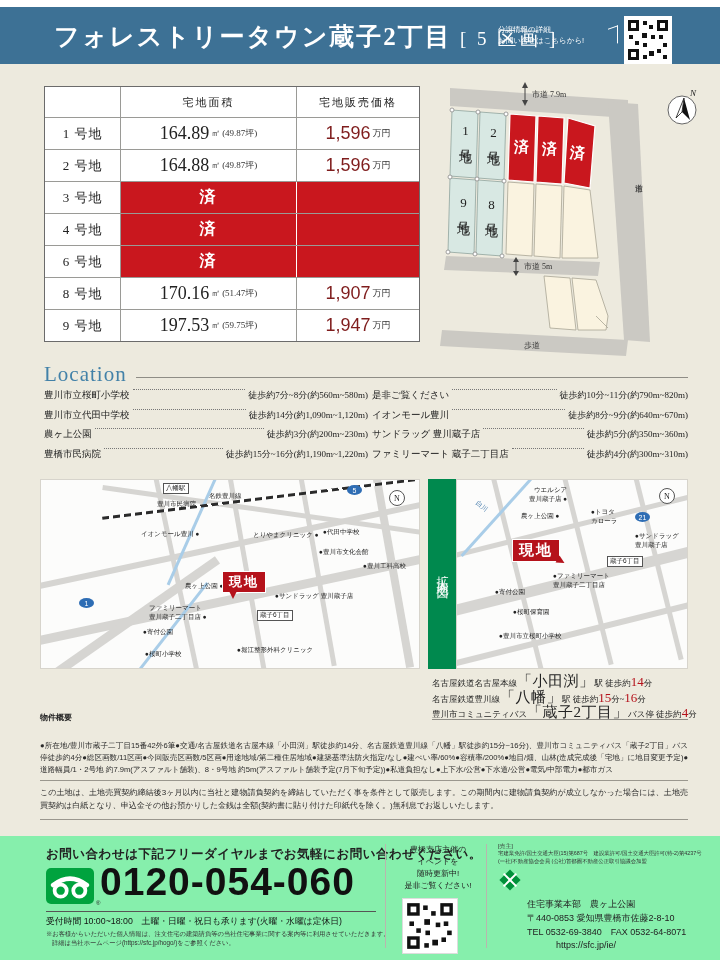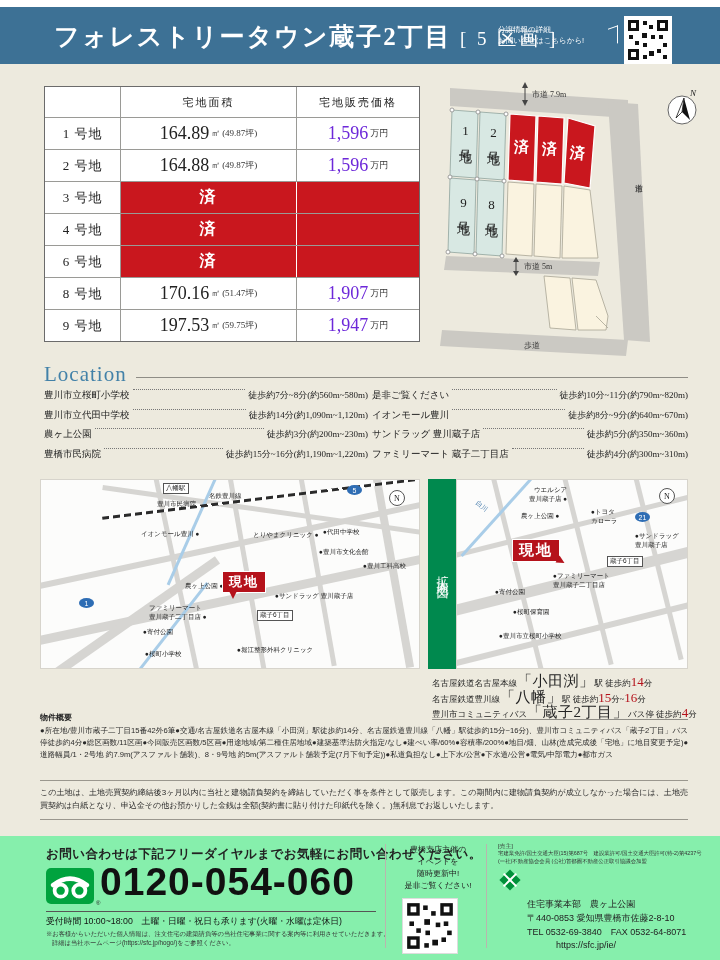--- a/index.html
+++ b/index.html
@@ -22,25 +22,25 @@
   
   #main-bg { left:0; top:64px; width:720px; height:772px; background:#edeade; }
 
   
   #table { left:44px; top:86px; width:376px; border:1px solid #6b6b6b; background:#fff; }
   .trow { display:flex; height:32px; border-top:1px solid #9a9a96; }
   .trow.head { height:30px; border-top:none; }
   .tc { display:flex; align-items:center; justify-content:center; }
   .tc.lot { width:76px; border-right:1px solid #9a9a96; font-family:"Liberation Serif",serif; font-size:13px; letter-spacing:1px; }
   .tc.area { width:176px; border-right:1px solid #9a9a96; font-family:"Liberation Serif",serif; }
-  .tc.price { width:122px; font-family:Liberation Serif, serif; }
+  .tc.price { width:122px; font-family:Liberation Sans, sans-serif; }
   .head .tc { font-size:11px; letter-spacing:2px; }
   .big { font-size:18px; }
   .sm { font-size:9px; margin-left:2px; color:#333; }
-  .pricev { font-size:18px; color:#6d28d9; }
+  .pricev { font-size:18px; color:#7f1d1d; }
   .sold-band { display:flex; width:298px; }
   .sold-cell { background:#c9171e; color:#fff; display:flex; align-items:center; justify-content:center;
                font-size:16px; font-weight:bold; letter-spacing:2px; }
   .sold-a { width:176px; border-right:1px solid #fff; }
   .sold-b { width:122px; }
 
   
   #plan { left:432px; top:80px; width:284px; height:284px; }
   .pl-label { font-size:8px; color:#333; font-family:"Liberation Serif",serif; }
   .vtext { writing-mode:vertical-rl; text-orientation:upright; }
@@ -79,21 +79,21 @@
   .north { position:absolute; width:16px; height:16px; border:1px solid #555; border-radius:50%; background:#fff;
            display:flex; align-items:center; justify-content:center; font-size:8px; font-family:"Liberation Serif",serif; }
 
   
   #access { left:432px; top:672px; width:270px; }
   .acc-line { font-family:"Liberation Serif",serif; font-size:8.5px; color:#222; height:15.5px; display:flex; align-items:baseline; white-space:nowrap; }
   .acc-station { font-size:15px; letter-spacing:0.5px; }
   .acc-num { color:#b5121b; font-size:13px; }
   #access-rule { left:432px; top:719px; width:256px; border-top:1px solid #8f8d86; }
   #ov-full { left:40px; top:712px; width:648px; }
-  .ov-head { font-size:8px; font-weight:bold; margin-bottom:2px; }
+  .ov-head { font-size:8px; font-weight:bold; margin-bottom:17px; }
   .ov-body { font-size:7.6px; line-height:1.55; color:#2a2a2a; text-align:justify; }
 
   
   #cond { left:40px; top:780px; width:648px; border-top:1px solid #9a978e; border-bottom:1px solid #9a978e;
           display:flex; padding:6px 0; }
   #cond-label { width:128px; font-size:9px; font-weight:bold; padding-top:10px; }
   #cond-body { flex:1; font-size:8px; line-height:1.6; color:#2a2a2a; text-align:justify; }
 
   
   #footer { left:0; top:836px; width:720px; height:124px; background:#86efac; }

